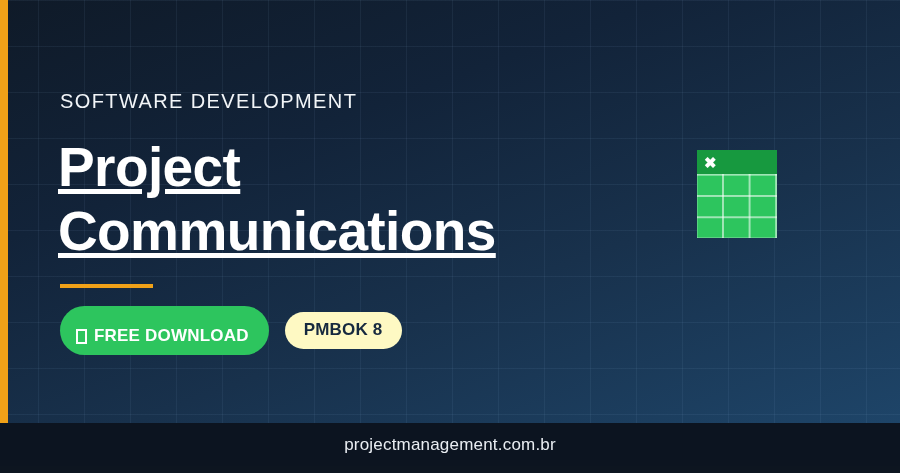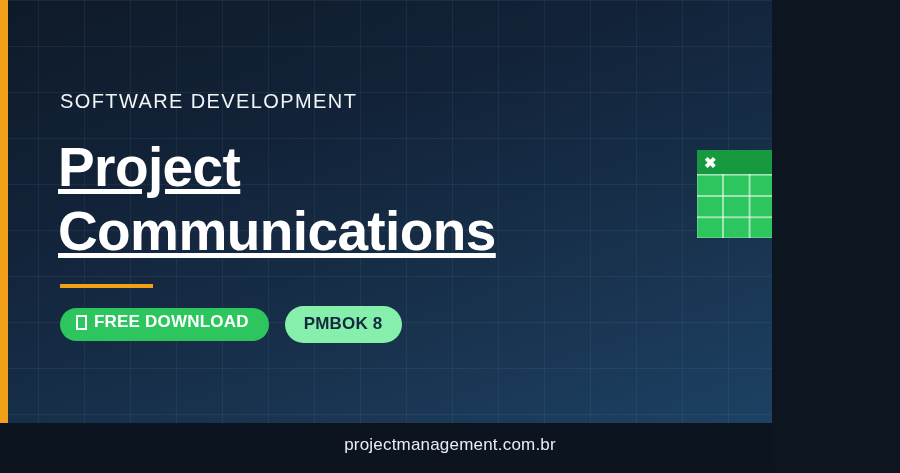--- a/index.html
+++ b/index.html
@@ -9,21 +9,21 @@
   body {
     width: 900px;
     height: 473px;
     overflow: hidden;
     font-family: "Liberation Sans", sans-serif;
     background: #0d1520;
   }
 
   #banner {
     position: relative;
-    width: 772px;
+    width: 900px;
     height: 473px;
     overflow: hidden;
   }
 
   
   .bg-gradient {
     position: absolute;
     left: 0; top: 0;
     width: 900px;
     height: 430px;
@@ -99,34 +99,34 @@
     align-items: center;
     gap: 7px;
     border-radius: 999px;
     font-weight: bold;
     white-space: nowrap;
   }
   .pill-download {
     background: #2dc55e;
     color: #ffffff;
     font-size: 17px;
-    padding: 4px 20px 9px 16px;
+    padding: 20px 20px 9px 16px;
     letter-spacing: 0.2px;
   }
   .pill-download .tofu {
     display: inline-block;
     width: 11px;
     height: 15px;
     border: 2px solid #ffffff;
     box-sizing: border-box;
     font-size: 0;
     line-height: 0;
   }
   .pill-pmbok {
-    background: #86efac;
+    background: #fef9c3;
     color: #16293f;
     font-size: 17px;
     padding: 8px 19px 9px 19px;
     letter-spacing: 0.2px;
   }
 
   
   .sheet-icon {
     position: absolute;
     left: 697px;

